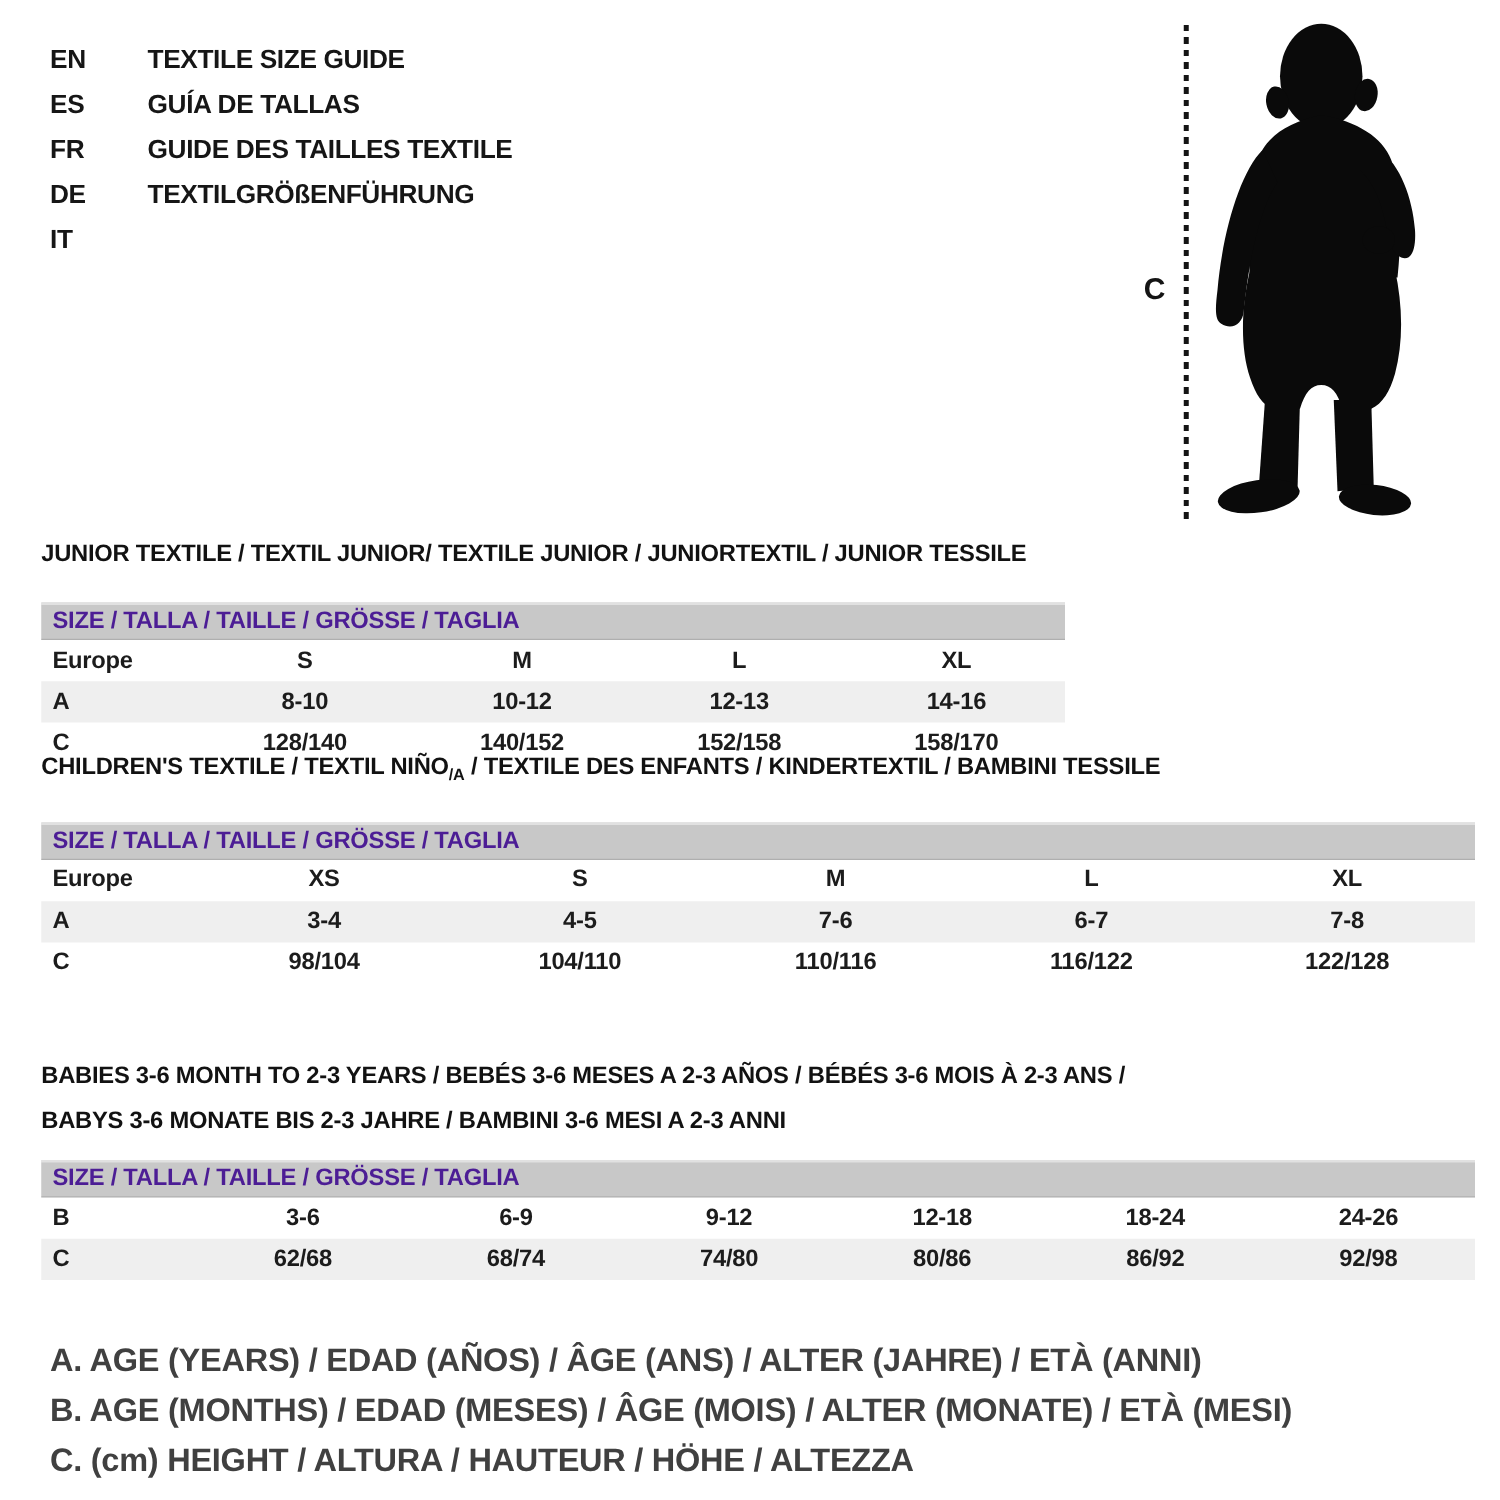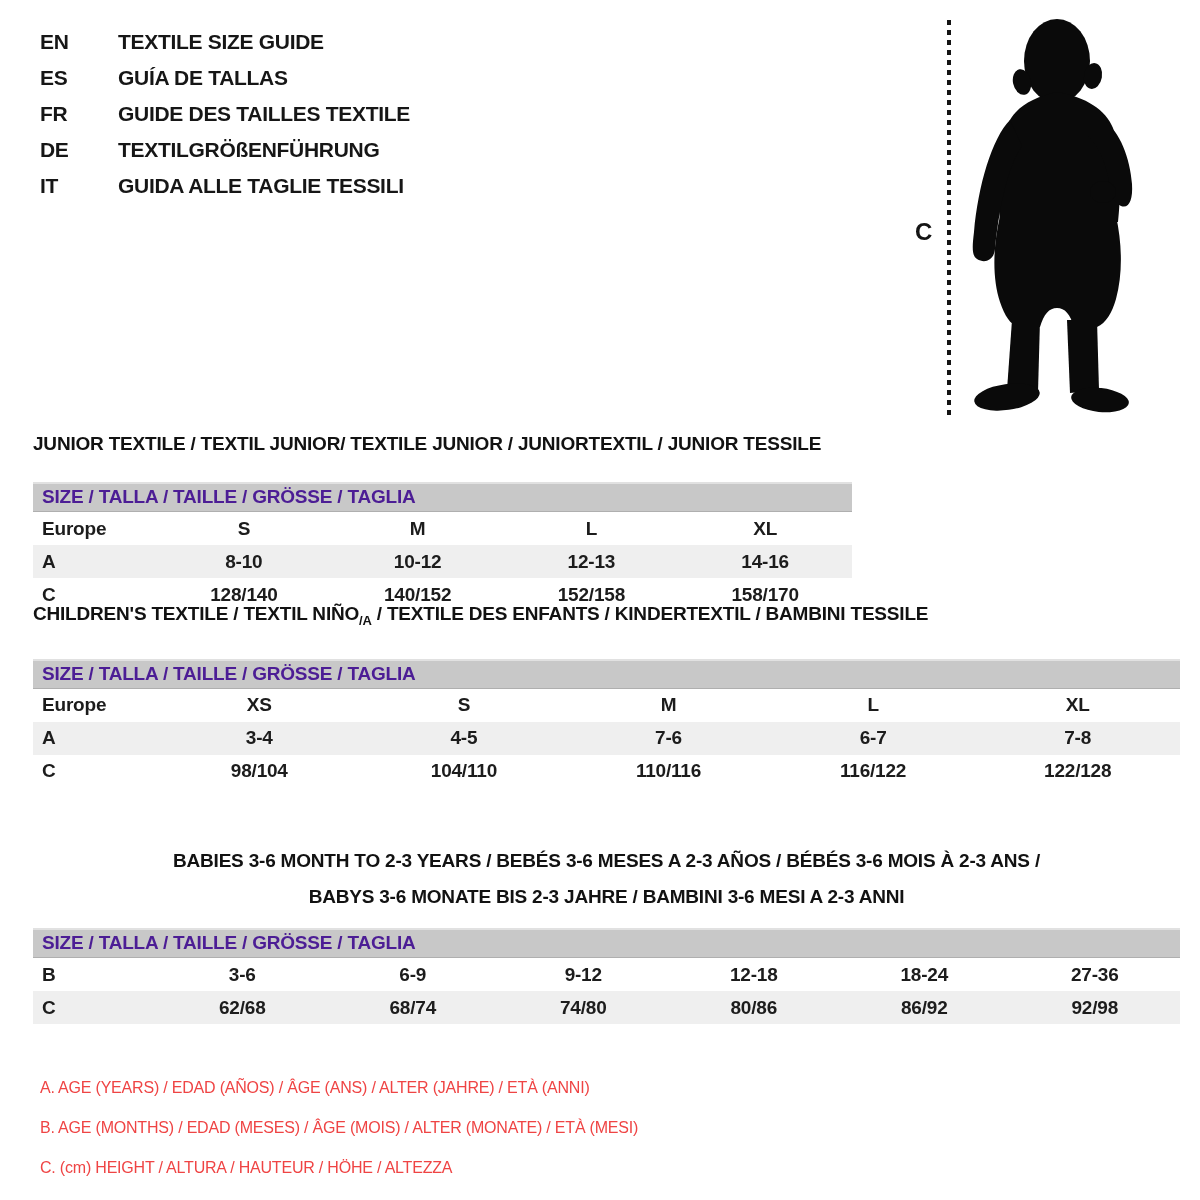--- a/index.html
+++ b/index.html
@@ -1,51 +1,51 @@
 <!DOCTYPE html>
 <html><head>
 <meta charset="utf-8">
 <style>
   html,body { margin:0; padding:0; }
   body { font-family: "Liberation Sans", sans-serif; background:#ffffff; }
   .page { position:relative; width:1200px; height:1200px; background:#ffffff; overflow:hidden; color:#1a1a1a; }
 
   
   .lang-list { position:absolute; left:40px; top:30px; }
-  .lang-row { display:flex; height:36px; font-size:21px; font-weight:700; letter-spacing:-0.3px; color:#161616; }
+  .lang-row { display:flex; height:36px; align-items:center; font-size:21px; font-weight:700; letter-spacing:-0.3px; color:#161616; }
   .lang-code { width:78px; }
   .lang-label { white-space:nowrap; }
 
   
   .measure-line { position:absolute; left:947px; top:20px; width:4px; height:396px;
     background: repeating-linear-gradient(to bottom, #141414 0 5px, transparent 5px 10px); }
   .measure-label { position:absolute; left:915px; top:218px; font-size:24px; font-weight:700; color:#141414; }
   .silhouette { position:absolute; left:960px; top:14px; }
 
   
   .section { position:absolute; left:33px; }
   .sec-title { margin:0; font-size:19px; font-weight:700; letter-spacing:-0.2px; color:#121212; line-height:20px; white-space:nowrap; }
   .sec-title .subsize { font-size:13px; vertical-align:sub; }
-  .two-line { line-height:36px;text-align:center; }
+  .two-line { line-height:36px; }
   .size-bar { margin-top:28px; height:30px; background:#c8c8c8; line-height:30px; padding-left:9px;
     font-size:19px; font-weight:700; letter-spacing:-0.2px; color:#4c1d95;
     box-shadow: inset 0 2px 0 rgba(255,255,255,0.45), inset 0 -1px 0 rgba(0,0,0,0.12); }
   .size-bar.tight { margin-top:13px; }
   .trow { display:flex; height:33px; align-items:center; font-size:19px; font-weight:700; letter-spacing:-0.2px; color:#1c1c1c; }
   .trow .label { width:115px; padding-left:9px; flex:none; text-align:left; }
   .trow .cell { flex:1; text-align:center; }
   .shaded { background:#efefef; }
 
   #junior   { top:434px; width:819px; }
   #children { top:604px; width:1147px; }
   #babies   { top:843px; width:1147px; }
 
   
   .legend { position:absolute; left:40px; top:1068px; }
-  .legend-line { height:40px; line-height:40px; font-size:16px; font-weight:400; letter-spacing:-0.2px; color:#ef4444; white-space:nowrap; }
+  .legend-line { height:40px; line-height:40px; font-size:26px; font-weight:700; letter-spacing:-0.2px; color:#404040; white-space:nowrap; }
 </style>
 </head>
 <body>
 
 <div class="page">
 
   <div class="lang-list">
     <div class="lang-row">
       <span class="lang-code">EN</span>
       <span class="lang-label">TEXTILE SIZE GUIDE</span>
@@ -57,21 +57,20 @@
     <div class="lang-row">
       <span class="lang-code">FR</span>
       <span class="lang-label">GUIDE DES TAILLES TEXTILE</span>
     </div>
     <div class="lang-row">
       <span class="lang-code">DE</span>
       <span class="lang-label">TEXTILGRÖßENFÜHRUNG</span>
     </div>
     <div class="lang-row">
       <span class="lang-code">IT</span>
-      <span class="lang-label">GUIDA ALLE TAGLIE TESSILI</span>
     </div>
   </div>
 
   <div class="measure-line"></div>
   <div class="measure-label">C</div>
   <svg class="silhouette" width="180" height="402" viewBox="0 0 180 402" xmlns="http://www.w3.org/2000/svg">
     <g fill="#0a0a0a">
       <ellipse cx="97" cy="47" rx="33" ry="42"></ellipse>
       <ellipse cx="62" cy="68" rx="9" ry="13" transform="rotate(-12 62 68)"></ellipse>
       <ellipse cx="133" cy="62" rx="9" ry="13" transform="rotate(10 133 62)"></ellipse>
@@ -150,21 +149,21 @@
       <span style="display:block">BABYS 3-6 MONATE BIS 2-3 JAHRE / BAMBINI 3-6 MESI A 2-3 ANNI</span>
     </h2>
     <div class="size-bar tight">SIZE / TALLA / TAILLE / GRÖSSE / TAGLIA</div>
     <div class="trow">
       <div class="label">B</div>
       <div class="cell">3-6</div>
       <div class="cell">6-9</div>
       <div class="cell">9-12</div>
       <div class="cell">12-18</div>
       <div class="cell">18-24</div>
-      <div class="cell">27-36</div>
+      <div class="cell">24-26</div>
     </div>
     <div class="trow shaded">
       <div class="label">C</div>
       <div class="cell">62/68</div>
       <div class="cell">68/74</div>
       <div class="cell">74/80</div>
       <div class="cell">80/86</div>
       <div class="cell">86/92</div>
       <div class="cell">92/98</div>
     </div>

